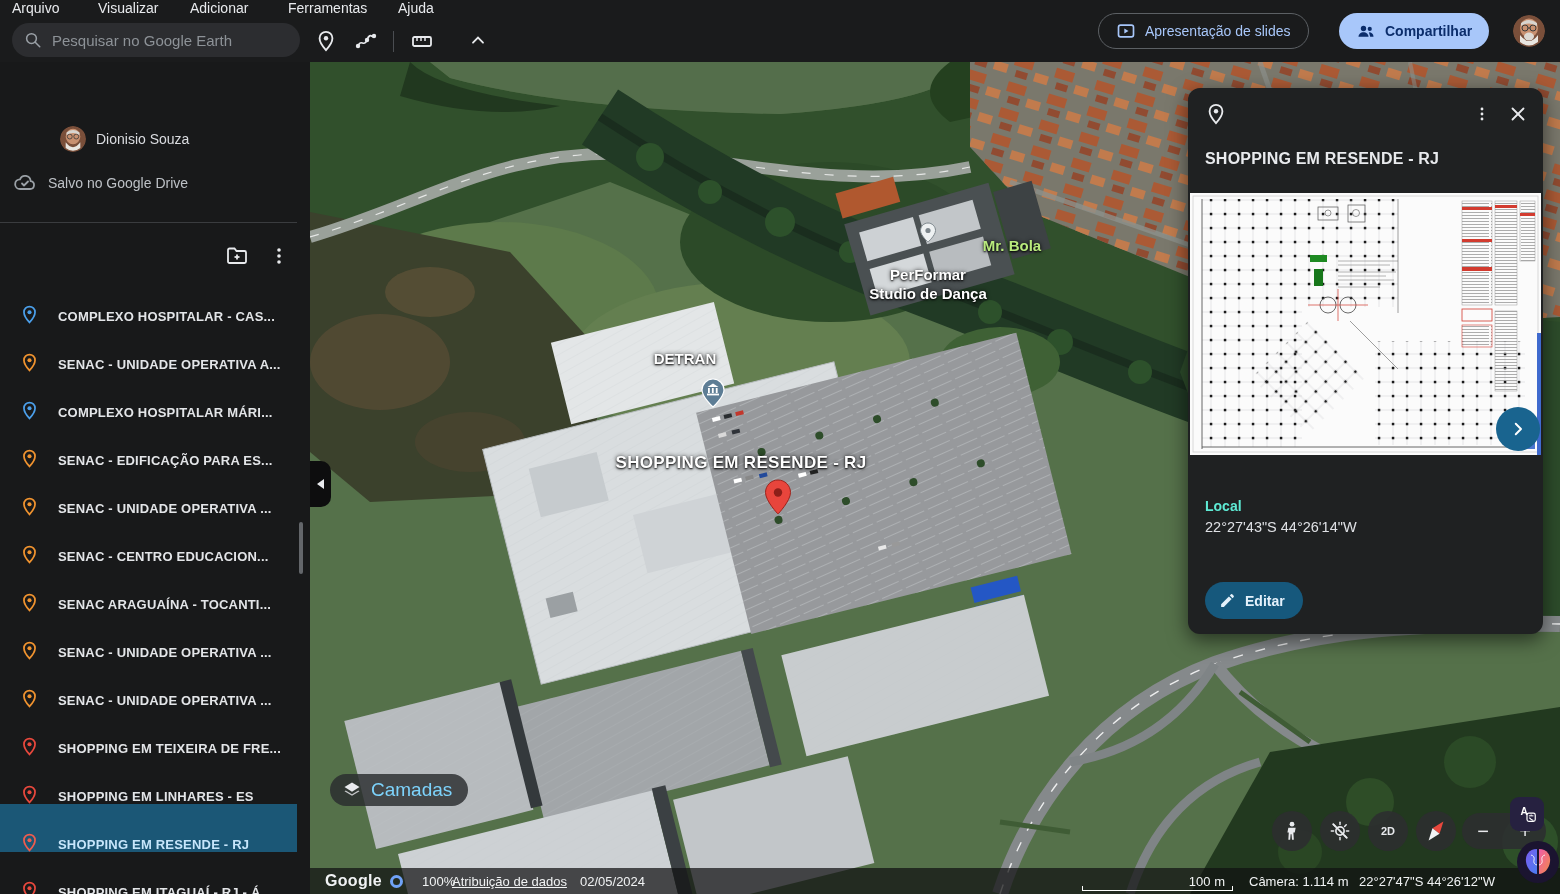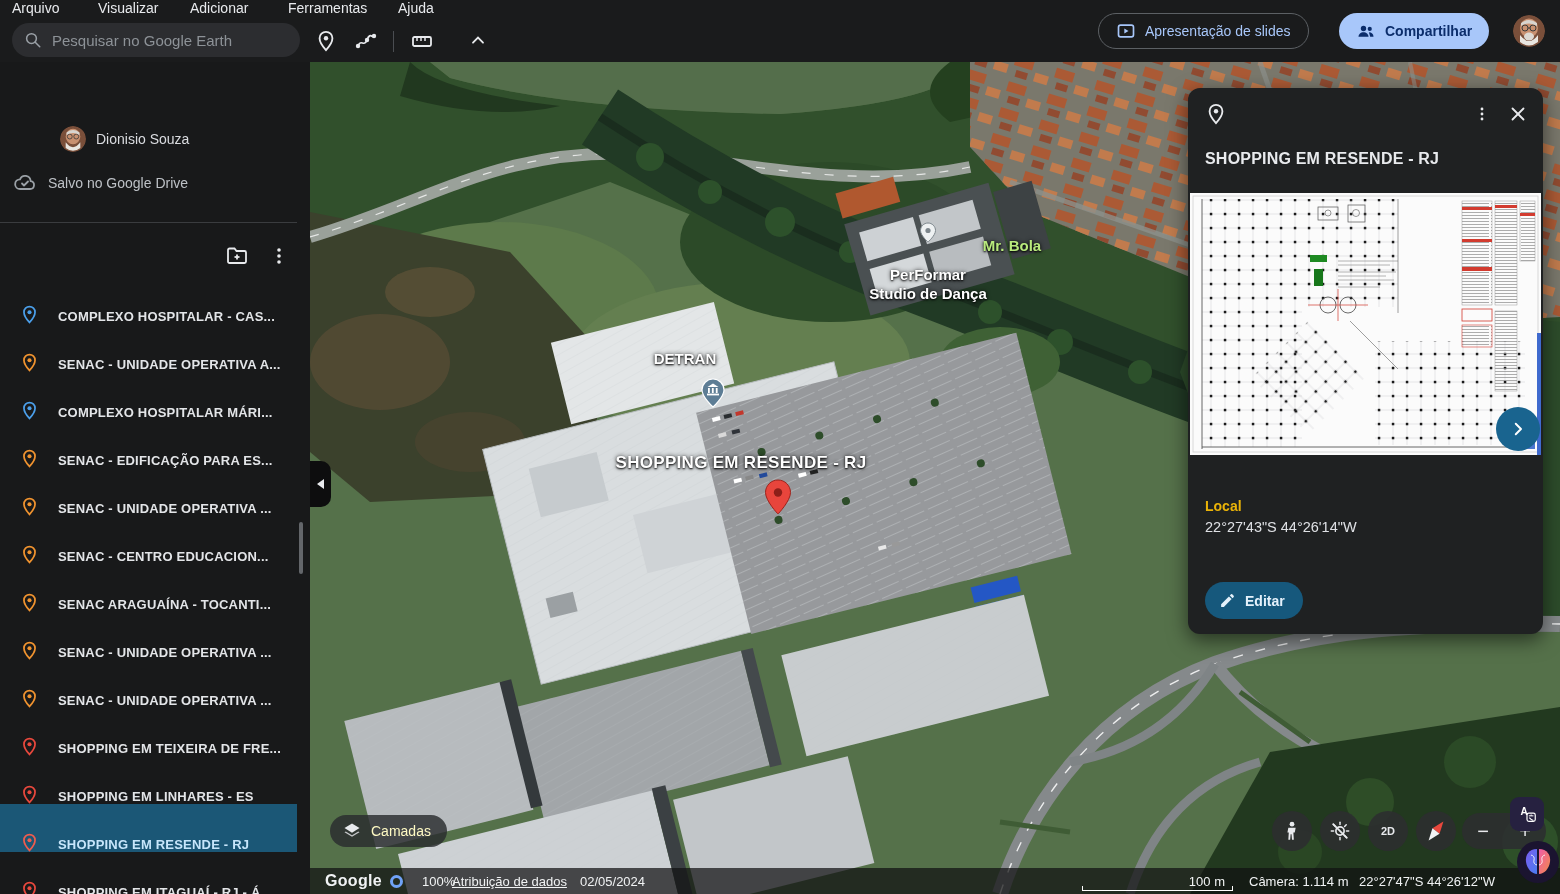--- a/index.html
+++ b/index.html
@@ -35,21 +35,21 @@
 
   
   #map { position:absolute; left:310px; top:62px; width:1250px; height:832px; z-index:1; }
   #collapse-handle { position:absolute; left:310px; top:461px; width:21px; height:46px; background:#0d0d0e; border-radius:0 10px 10px 0; z-index:15; cursor:pointer; display:flex; align-items:center; justify-content:center; }
   #collapse-handle i { width:0; height:0; border-top:5px solid transparent; border-bottom:5px solid transparent; border-right:7px solid #e8eaed; }
   .map-label { position:absolute; transform:translate(-50%,-50%); color:#fff; font-weight:bold; text-shadow:0 1px 2px rgba(0,0,0,.95), 0 0 4px rgba(0,0,0,.8); white-space:nowrap; z-index:5; cursor:pointer; }
   .map-pin { position:absolute; transform:translate(-50%,-100%); z-index:5; cursor:pointer; }
 
   
   .ctl-circle { position:absolute; width:40px; height:40px; border-radius:50%; background:rgba(44,46,48,.88); display:flex; align-items:center; justify-content:center; color:#e8eaed; cursor:pointer; z-index:10; }
-  #layers-btn { position:absolute; left:330px; top:815px; height:32px; border-radius:16px; background:rgba(42,44,46,.82); color:#fef9c3; display:flex; align-items:center; gap:9px; padding:0 16px 0 12px; font-size:14px; z-index:10; cursor:pointer; }
+  #layers-btn { position:absolute; left:330px; top:774px; height:32px; border-radius:16px; background:rgba(42,44,46,.82); color:#7dd3fc; display:flex; align-items:center; gap:9px; padding:0 16px 0 12px; font-size:19px; z-index:10; cursor:pointer; }
   #zoom-pill { position:absolute; left:1462px; top:813px; width:84px; height:36px; border-radius:18px; background:rgba(44,46,48,.88); display:flex; z-index:9; }
   #zoom-pill span { flex:1; display:flex; align-items:center; justify-content:center; color:#e8eaed; font-size:20px; cursor:pointer; }
   #btn-2d { font-size:11px; font-weight:bold; }
   #ext-translate { position:absolute; left:1510px; top:797px; width:34px; height:34px; border-radius:9px; background:#262140; display:flex; align-items:center; justify-content:center; z-index:12; cursor:pointer; }
   #ext-brain { position:absolute; left:1517px; top:841px; width:42px; height:42px; border-radius:50%; background:#1b1430; display:flex; align-items:center; justify-content:center; z-index:12; cursor:pointer; }
 
   
   #statusbar { position:absolute; left:310px; top:868px; width:1250px; height:26px; background:rgba(16,17,18,.72); z-index:11; color:#f1f3f4; font-size:13px; }
   #statusbar > * { position:absolute; top:0; height:26px; display:flex; align-items:center; }
   #sb-logo { left:15px; font-size:16px; font-weight:bold; letter-spacing:.3px; }
@@ -61,21 +61,21 @@
   #sb-scale-bar { left:772px; top:18px; width:151px; height:5px; border-left:1px solid #fff; border-right:1px solid #fff; border-bottom:1px solid #fff; }
   #sb-camera { left:939px; }
   #sb-coords { left:1049px; }
   #sb-alt { left:1181px;margin-top:24px; }
 
   
   #panel { position:absolute; left:1188px; top:88px; width:355px; height:546px; background:#1f2122; border-radius:12px; box-shadow:0 6px 20px rgba(0,0,0,.55); z-index:25; }
   #panel-title { position:absolute; left:17px; top:62px; font-size:16px; font-weight:bold; color:#e8eaed; letter-spacing:.2px; }
   #panel-img { position:absolute; left:2px; top:105px; width:351px; height:262px; background:#fff; overflow:hidden; cursor:pointer; }
   #img-next { position:absolute; left:306px; top:214px; width:44px; height:44px; border-radius:50%; background:#19648f; display:flex; align-items:center; justify-content:center; z-index:3; cursor:pointer; }
-  #panel-local-label { position:absolute; left:17px; top:410px; font-size:14px; font-weight:bold; color:#eab308; }
+  #panel-local-label { position:absolute; left:17px; top:410px; font-size:14px; font-weight:bold; color:#5eead4; }
   #panel-coords { position:absolute; left:17px; top:431px; font-size:14.5px; color:#dfe1e5; }
   #edit-btn { position:absolute; left:17px; top:494px; height:37px; border-radius:20px; background:#16587c; color:#e4f1fb; display:flex; align-items:center; gap:9px; padding:0 18px 0 14px; font-size:14px; font-weight:bold; cursor:pointer; }
   .panel-ic { position:absolute; top:14px; width:24px; height:24px; display:flex; align-items:center; justify-content:center; cursor:pointer; color:#e8eaed; }
 </style>
 </head>
 <body>
 
 <div id="map">
   <svg width="1250" height="832" viewBox="0 0 1250 832">
     <defs>

